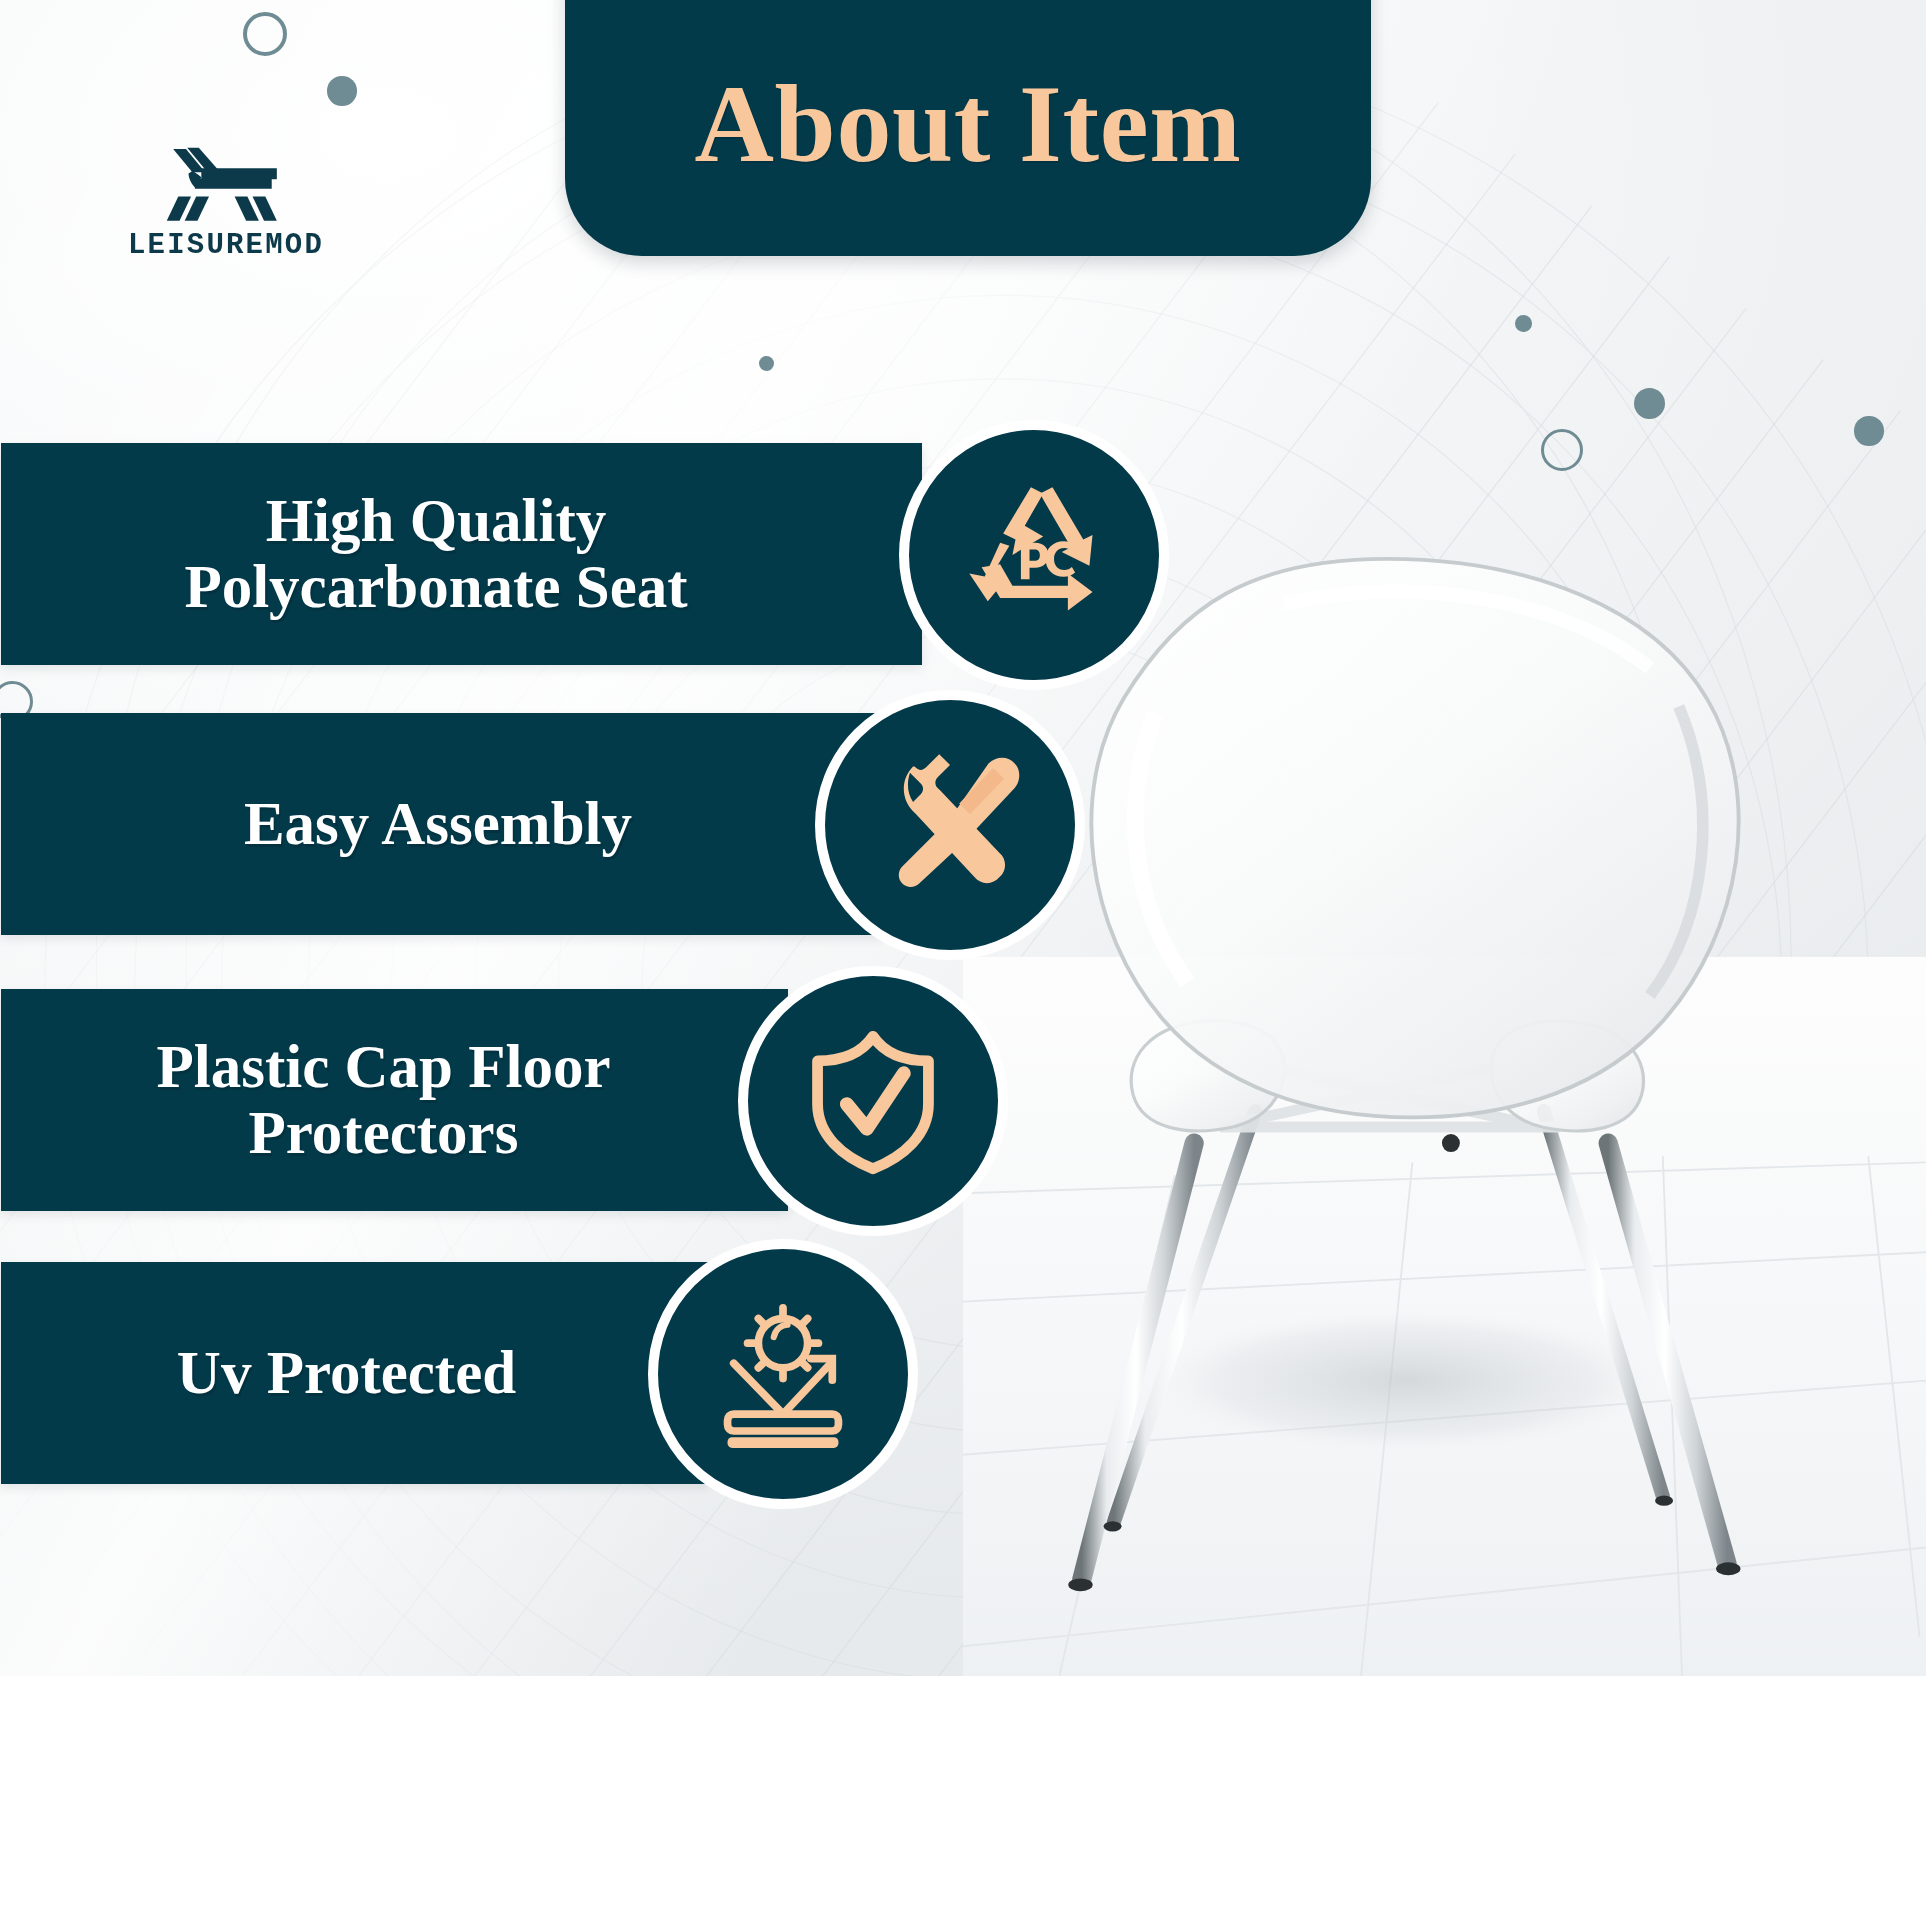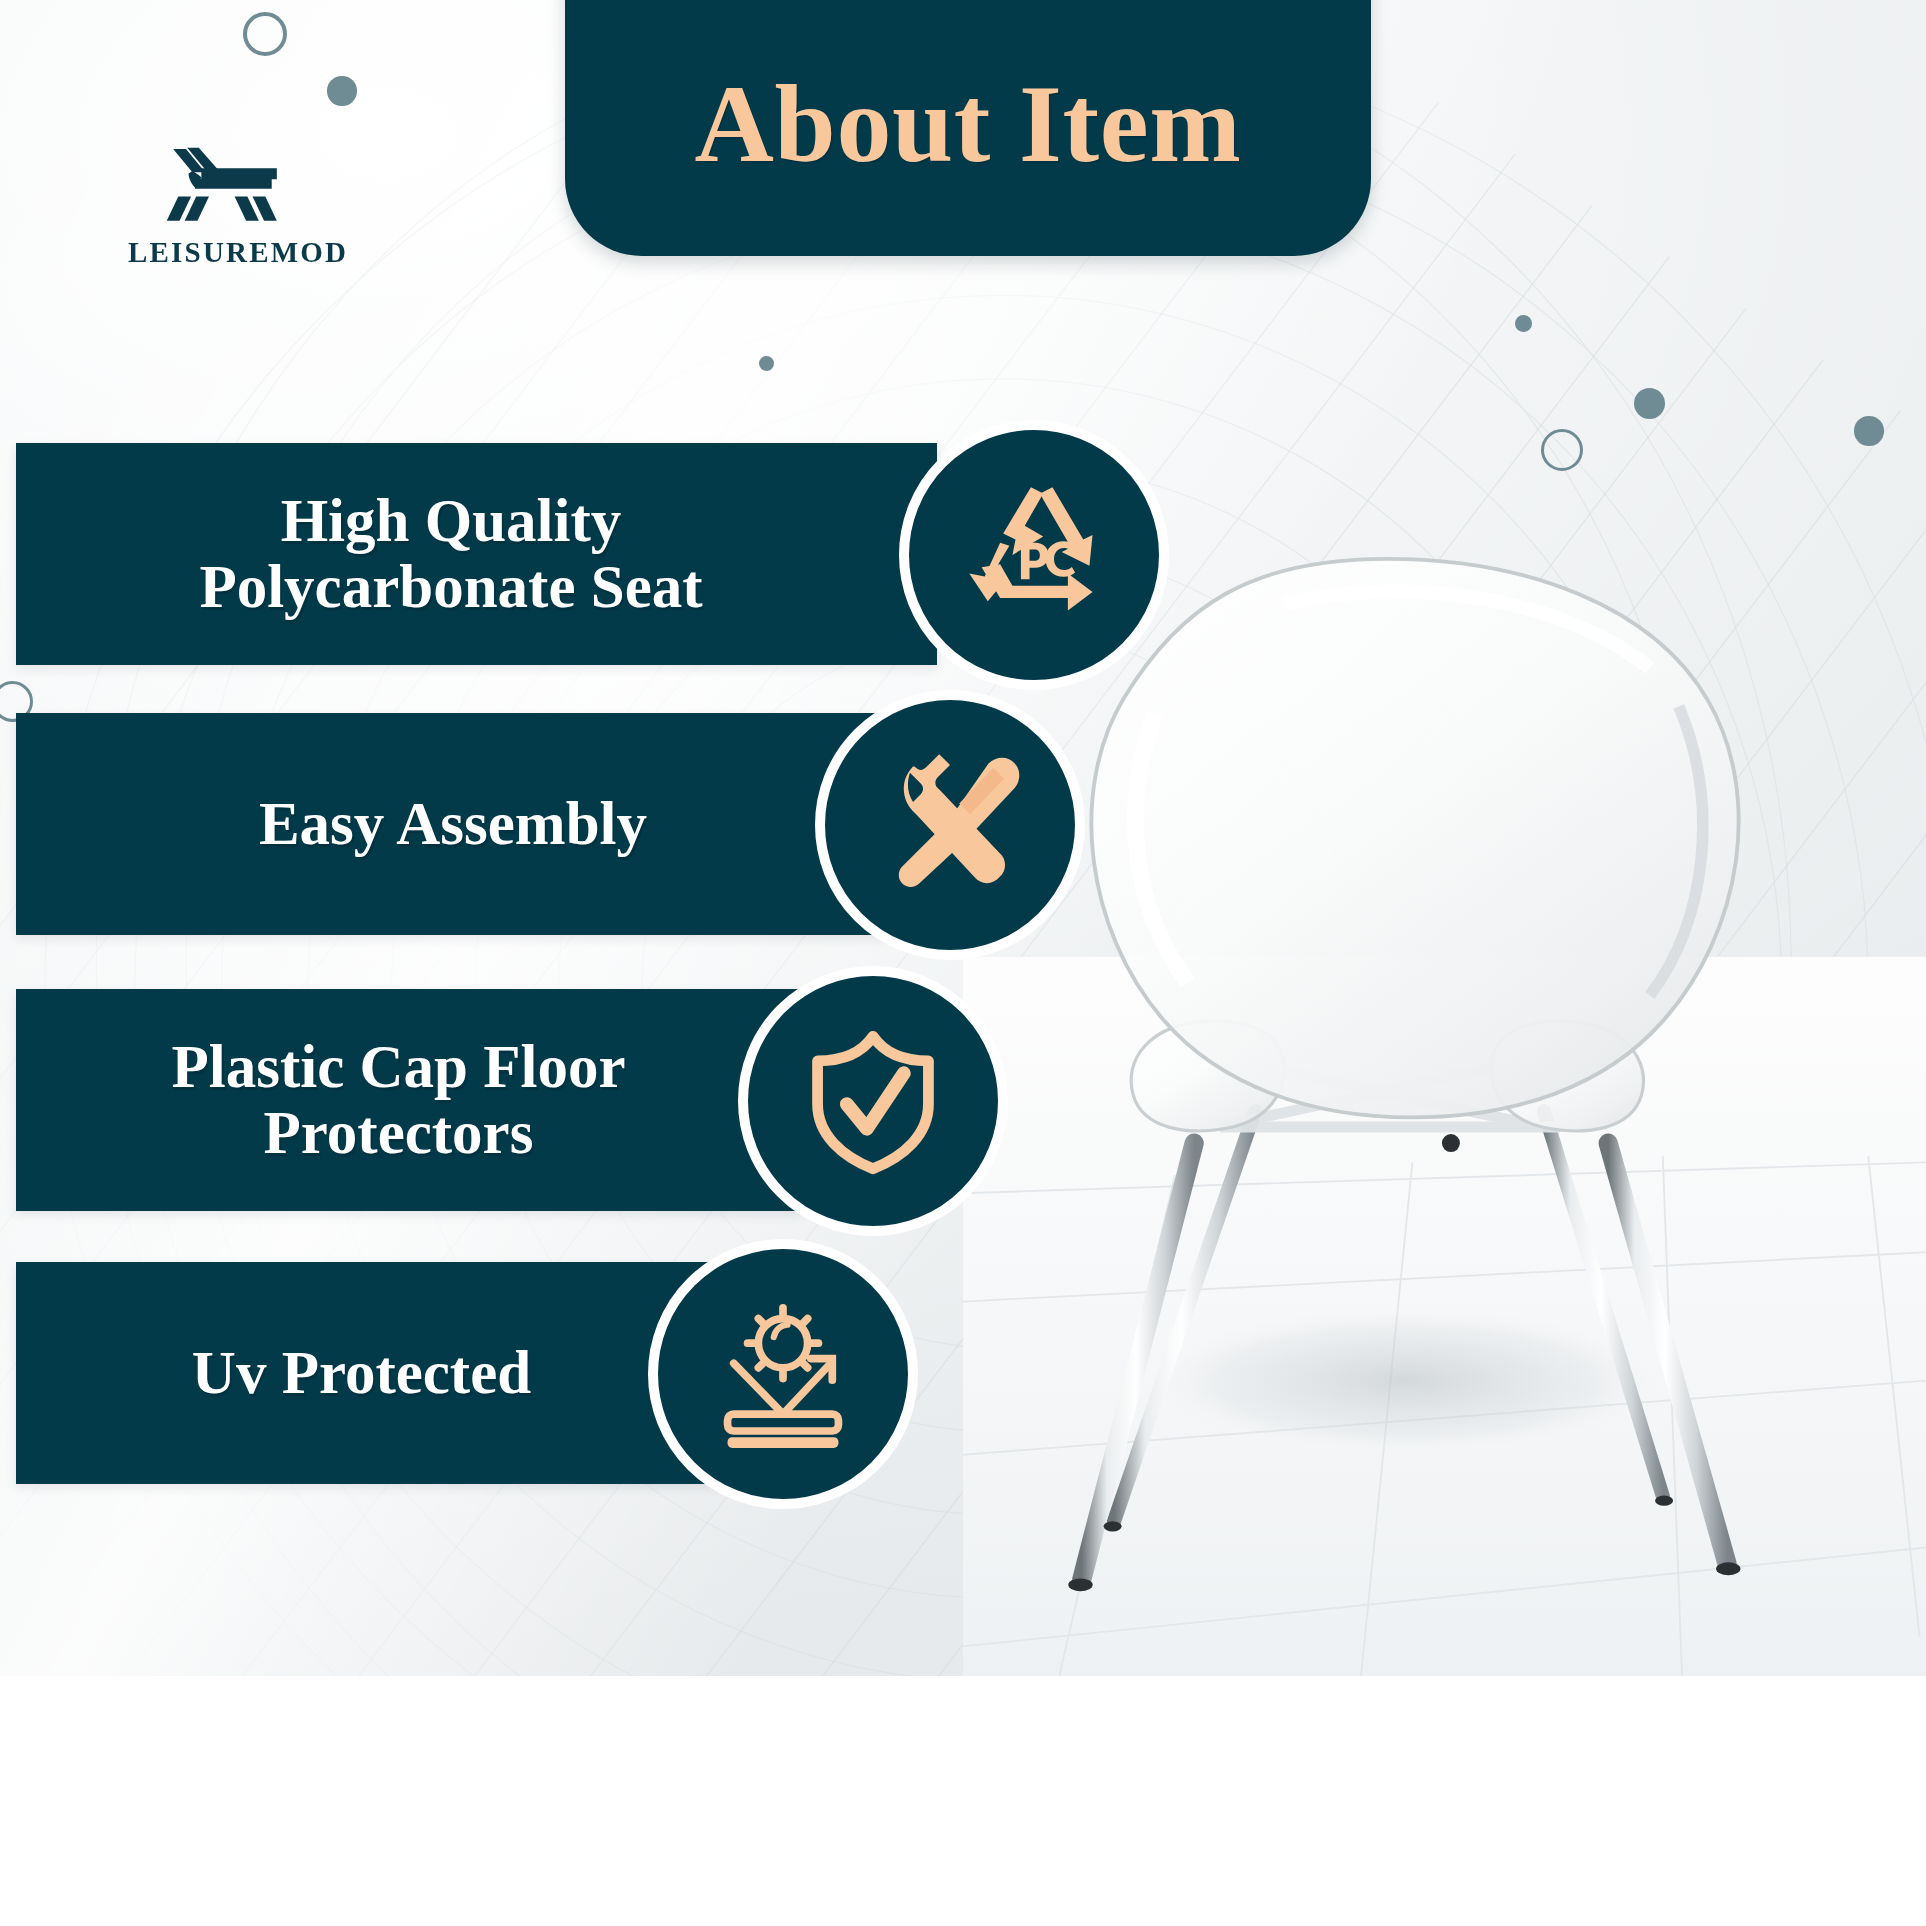--- a/index.html
+++ b/index.html
@@ -45,29 +45,29 @@
     color:#f8c89c;
     text-shadow:1.3px 1.9px 0 rgba(0,0,0,.12);
     line-height:1;
     padding-top:18px;
   }
 
   
   .logo{position:absolute;left:128px;top:144px;width:193px;}
   .logo-mark{display:block;margin:0 auto;}
   .logo-word{
-    margin-top:12px;text-align:center;
-    font-family:Liberation Serif, serif;
+    margin-top:5px;text-align:center;
+    font-family:Liberation Mono, monospace;
     font-weight:700;font-size:29px;letter-spacing:2.2px;color:#0d3a4a;
   }
 
   
   .feature{position:absolute;left:0;height:222px;}
   .bar{
-    position:absolute;left:16px;top:0;height:222px;
+    position:absolute;left:1px;top:0;height:222px;
     background:#033a4a;
     display:flex;align-items:center;
     box-shadow:0 3.9px 10.3px rgba(20,40,50,.10);
   }
   .bar-text{
     font-family:"Liberation Serif", serif;
     font-weight:700;color:#ffffff;
     font-size:61px;line-height:1.08;
     text-align:center;width:100%;
     padding-right:77px;padding-left:26px;

